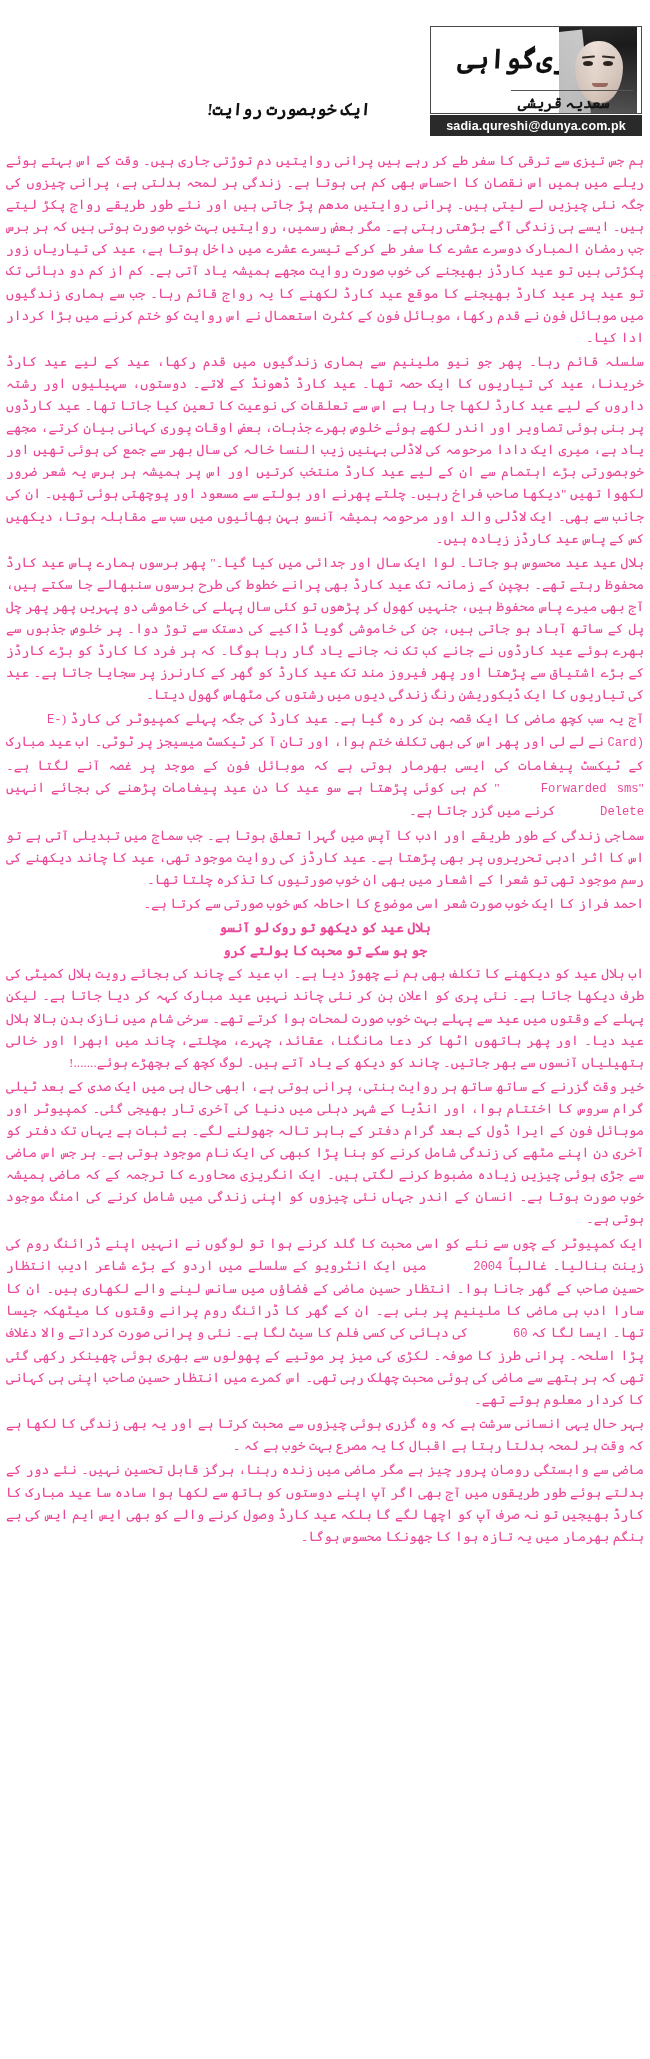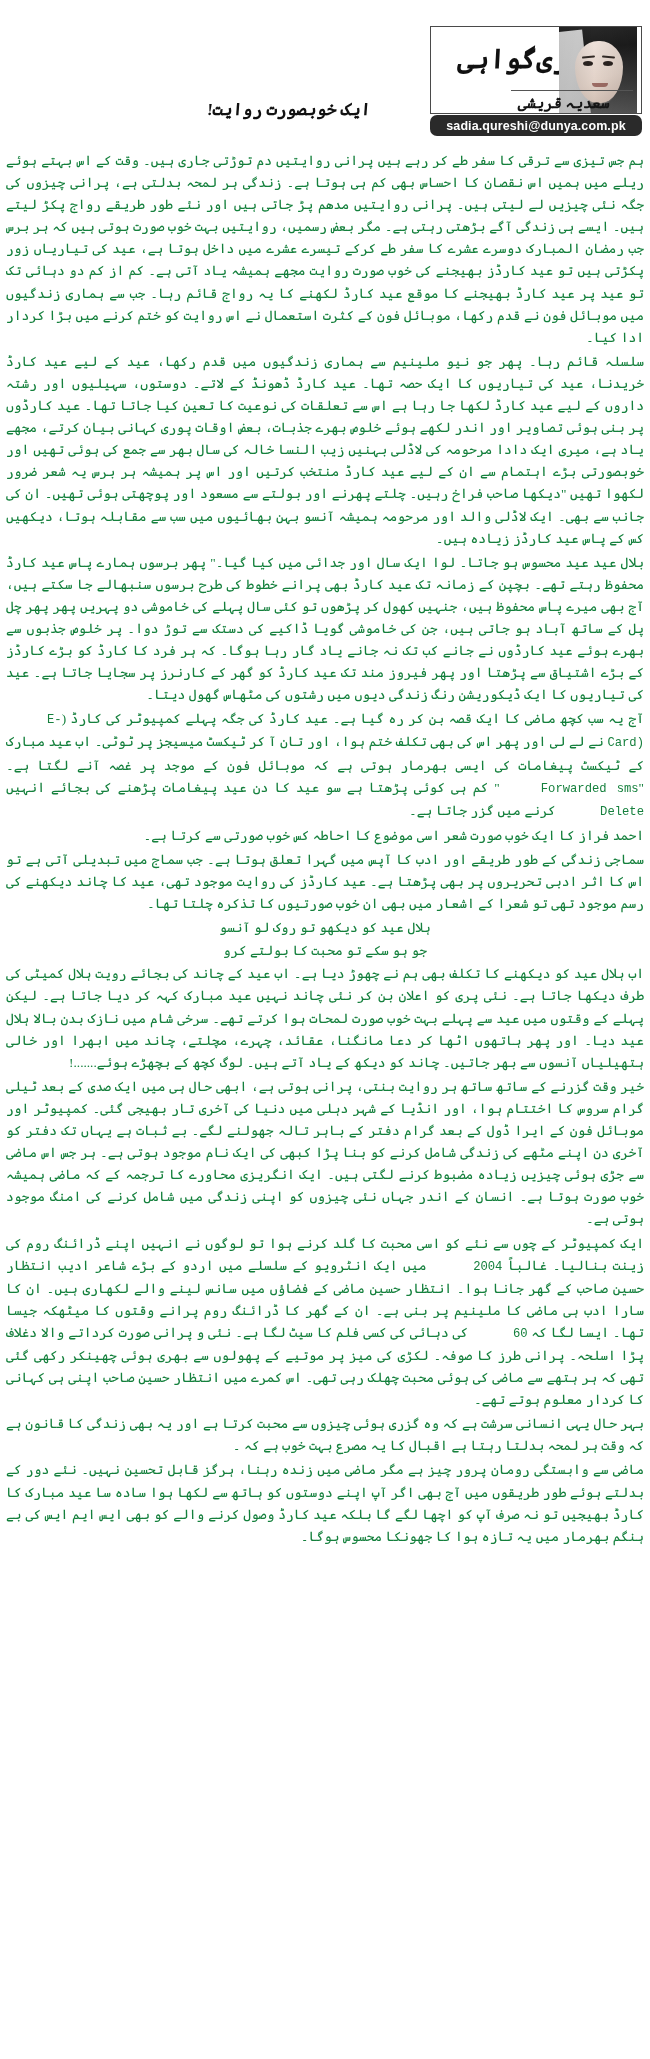--- a/index.html
+++ b/index.html
@@ -164,21 +164,20 @@
     color: #ffffff;
     font-family: "Liberation Sans", sans-serif;
     font-size: 12.5px;
     font-weight: bold;
     letter-spacing: .1px;
     display: flex;
     align-items: center;
     justify-content: center;
     direction: ltr;
     box-sizing: border-box;
-    border-radius: 7px;
   }
 
   
   .headline {
     position: absolute;
     top: 88px;
     right: 236px;
     width: 250px;
     text-align: center;
     font-size: 17px;
@@ -199,28 +198,29 @@
     box-sizing: border-box;
   }
   .article p {
     margin: 0 0 2px 0;
     text-align: justify;
     text-align-last: right;
     direction: rtl;
     font-size: 13.3px;
     line-height: 22.1px;
     font-family: "Liberation Serif", "DejaVu Serif", serif;
-    color: #15803d;
+    color: #ec4899;
     word-spacing: 0.2px;
     hyphens: none;
   }
   .article p.verse {
     text-align: center;
     text-align-last: center;
     margin: 1px 0 1px 0;
+    font-weight: bold;
   }
   .ltr {
     direction: ltr;
     unicode-bidi: isolate;
     font-family: Liberation Mono, monospace;
     font-size: 12.2px;
     padding-left: 41px;
   }
 </style>
 </head>
@@ -258,24 +258,24 @@
 
       <div class="emailbar">sadia.qureshi@dunya.com.pk</div>
     </div>
   </div>
 
   <div class="article">
       <p class="">ہم جس تیزی سے ترقی کا سفر طے کر رہے ہیں پرانی روایتیں دم توڑتی جاری ہیں۔ وقت کے اس بہتے ہوئے ریلے میں ہمیں اس نقصان کا احساس بھی کم ہی ہوتا ہے۔ زندگی ہر لمحہ بدلتی ہے، پرانی چیزوں کی جگہ نئی چیزیں لے لیتی ہیں۔ پرانی روایتیں مدھم پڑ جاتی ہیں اور نئے طور طریقے رواج پکڑ لیتے ہیں۔ ایسے ہی زندگی آگے بڑھتی رہتی ہے۔ مگر بعض رسمیں، روایتیں بہت خوب صورت ہوتی ہیں کہ ہر برس جب رمضان المبارک دوسرے عشرے کا سفر طے کرکے تیسرے عشرے میں داخل ہوتا ہے، عید کی تیاریاں زور پکڑتی ہیں تو عید کارڈز بھیجنے کی خوب صورت روایت مجھے ہمیشہ یاد آتی ہے۔ کم از کم دو دہائی تک تو عید پر عید کارڈ بھیجنے کا موقع عید کارڈ لکھنے کا یہ رواج قائم رہا۔ جب سے ہماری زندگیوں میں موبائل فون نے قدم رکھا، موبائل فون کے کثرت استعمال نے اس روایت کو ختم کرنے میں بڑا کردار ادا کیا۔</p>
       <p class="">سلسلہ قائم رہا۔ پھر جو نیو ملینیم سے ہماری زندگیوں میں قدم رکھا، عید کے لیے عید کارڈ خریدنا، عید کی تیاریوں کا ایک حصہ تھا۔ عید کارڈ ڈھونڈ کے لاتے۔ دوستوں، سہیلیوں اور رشتہ داروں کے لیے عید کارڈ لکھا جا رہا ہے اس سے تعلقات کی نوعیت کا تعین کیا جاتا تھا۔ عید کارڈوں پر بنی ہوئی تصاویر اور اندر لکھے ہوئے خلوص بھرے جذبات، بعض اوقات پوری کہانی بیان کرتے، مجھے یاد ہے، میری ایک دادا مرحومہ کی لاڈلی بہنیں زیب النسا خالہ کی سال بھر سے جمع کی ہوئی تھیں اور خوبصورتی بڑے اہتمام سے ان کے لیے عید کارڈ منتخب کرتیں اور اس پر ہمیشہ ہر برس یہ شعر ضرور لکھوا تھیں "دیکھا صاحب فراخ رہیں۔ چلتے پھرنے اور بولتے سے مسعود اور پوچھتی ہوئی تھیں۔ ان کی جانب سے بھی۔ ایک لاڈلی والد اور مرحومہ ہمیشہ آنسو بہن بھائیوں میں سب سے مقابلہ ہوتا، دیکھیں کس کے پاس عید کارڈز زیادہ ہیں۔</p>
       <p class="">بلال عید عید محسوس ہو جاتا۔ لوا ایک سال اور جدائی میں کیا گیا۔" پھر برسوں ہمارے پاس عید کارڈ محفوظ رہتے تھے۔ بچپن کے زمانہ تک عید کارڈ بھی پرانے خطوط کی طرح برسوں سنبھالے جا سکتے ہیں، آج بھی میرے پاس محفوظ ہیں، جنہیں کھول کر پڑھوں تو کئی سال پہلے کی خاموشی دو پہریں پھر پھر چل پل کے ساتھ آباد ہو جاتی ہیں، جن کی خاموشی گویا ڈاکیے کی دستک سے توڑ دوا۔ پر خلوص جذبوں سے بھرے ہوئے عید کارڈوں نے جانے کب تک نہ جانے یاد گار رہا ہوگا۔ کہ ہر فرد کا کارڈ کو بڑے کارڈز کے بڑے اشتیاق سے پڑھتا اور پھر فیروز مند تک عید کارڈ کو گھر کے کارنرز پر سجایا جاتا ہے۔ عید کی تیاریوں کا ایک ڈیکوریشن رنگ زندگی دیوں میں رشتوں کی مٹھاس گھول دیتا۔</p>
       <p class="">آج یہ سب کچھ ماضی کا ایک قصہ بن کر رہ گیا ہے۔ عید کارڈ کی جگہ پہلے کمپیوٹر کی کارڈ (<span class="ltr">E-Card)</span> نے لے لی اور پھر اس کی بھی تکلف ختم ہوا، اور تان آ کر ٹیکسٹ میسیجز پر ٹوٹی۔ اب عید مبارک کے ٹیکسٹ پیغامات کی ایسی بھرمار ہوتی ہے کہ موبائل فون کے موجد پر غصہ آنے لگتا ہے۔ "<span class="ltr">Forwarded sms</span>" کم ہی کوئی پڑھتا ہے سو عید کا دن عید پیغامات پڑھنے کی بجائے انہیں <span class="ltr">Delete</span> کرنے میں گزر جاتا ہے۔</p>
+      <p class="">سماجی زندگی کے طور طریقے اور ادب کا آپس میں گہرا تعلق ہوتا ہے۔ جب سماج میں تبدیلی آتی ہے تو اس کا اثر ادبی تحریروں پر بھی پڑھتا ہے۔ عید کارڈز کی روایت موجود تھی، عید کا چاند دیکھنے کی رسم موجود تھی تو شعرا کے اشعار میں بھی ان خوب صورتیوں کا تذکرہ چلتا تھا۔</p>
       <p class="">احمد فراز کا ایک خوب صورت شعر اسی موضوع کا احاطہ کس خوب صورتی سے کرتا ہے۔</p>
-      <p class="">سماجی زندگی کے طور طریقے اور ادب کا آپس میں گہرا تعلق ہوتا ہے۔ جب سماج میں تبدیلی آتی ہے تو اس کا اثر ادبی تحریروں پر بھی پڑھتا ہے۔ عید کارڈز کی روایت موجود تھی، عید کا چاند دیکھنے کی رسم موجود تھی تو شعرا کے اشعار میں بھی ان خوب صورتیوں کا تذکرہ چلتا تھا۔</p>
       <p class="verse">ہلال عید کو دیکھو تو روک لو آنسو</p>
       <p class="verse">جو ہو سکے تو محبت کا بولتے کرو</p>
       <p class="">اب ہلال عید کو دیکھنے کا تکلف بھی ہم نے چھوڑ دیا ہے۔ اب عید کے چاند کی بجائے رویت ہلال کمیٹی کی طرف دیکھا جاتا ہے۔ نئی پری کو اعلان بن کر نئی چاند نہیں عید مبارک کہہ کر دیا جاتا ہے۔ لیکن پہلے کے وقتوں میں عید سے پہلے بہت خوب صورت لمحات ہوا کرتے تھے۔ سرخی شام میں نازک بدن بالا ہلال عید دیا۔ اور پھر ہاتھوں اٹھا کر دعا مانگنا، عقائد، چہرے، مچلتے، چاند میں ابھرا اور خالی ہتھیلیاں آنسوں سے بھر جاتیں۔ چاند کو دیکھ کے یاد آتے ہیں۔ لوگ کچھ کے بچھڑے ہوئے.......!</p>
       <p class="">خیر وقت گزرنے کے ساتھ ساتھ ہر روایت بنتی، پرانی ہوتی ہے، ابھی حال ہی میں ایک صدی کے بعد ٹیلی گرام سروس کا اختتام ہوا، اور انڈیا کے شہر دہلی میں دنیا کی آخری تار بھیجی گئی۔ کمپیوٹر اور موبائل فون کے ایرا ڈول کے بعد گرام دفتر کے باہر تالہ جھولنے لگے۔ بے ثبات ہے یہاں تک دفتر کو آخری دن اپنے مٹھے کی زندگی شامل کرنے کو بنا پڑا کبھی کی ایک نام موجود ہوتی ہے۔ ہر جس اس ماضی سے جڑی ہوئی چیزیں زیادہ مضبوط کرنے لگتی ہیں۔ ایک انگریزی محاورے کا ترجمہ کے کہ ماضی ہمیشہ خوب صورت ہوتا ہے۔ انسان کے اندر جہاں نئی چیزوں کو اپنی زندگی میں شامل کرنے کی امنگ موجود ہوتی ہے۔</p>
       <p class="">ایک کمپیوٹر کے چوں سے نئے کو اسی محبت کا گلد کرنے ہوا تو لوگوں نے انہیں اپنے ڈرائنگ روم کی زینت بنالیا۔ غالباً <span class="ltr">2004</span> میں ایک انٹرویو کے سلسلے میں اردو کے بڑے شاعر ادیب انتظار حسین صاحب کے گھر جانا ہوا۔ انتظار حسین ماضی کے فضاؤں میں سانس لینے والے لکھاری ہیں۔ ان کا سارا ادب ہی ماضی کا ملینیم پر بنی ہے۔ ان کے گھر کا ڈرائنگ روم پرانے وقتوں کا میٹھکہ جیسا تھا۔ ایسا لگا کہ <span class="ltr">60</span> کی دہائی کی کسی فلم کا سیٹ لگا ہے۔ نئی و پرانی صورت کرداتے والا دغلاف پڑا اسلحہ۔ پرانی طرز کا صوفہ۔ لکڑی کی میز پر موتیے کے پھولوں سے بھری ہوئی چھینکر رکھی گئی تھی کہ ہر ہتھے سے ماضی کی ہوئی محبت چھلک رہی تھی۔ اس کمرے میں انتظار حسین صاحب اپنی ہی کہانی کا کردار معلوم ہوتے تھے۔</p>
-      <p class="">بہر حال یہی انسانی سرشت ہے کہ وہ گزری ہوئی چیزوں سے محبت کرتا ہے اور یہ بھی زندگی کا قانون ہے کہ وقت ہر لمحہ بدلتا رہتا ہے اقبال کا یہ مصرع بہت خوب ہے کہ ۔</p>
+      <p class="">بہر حال یہی انسانی سرشت ہے کہ وہ گزری ہوئی چیزوں سے محبت کرتا ہے اور یہ بھی زندگی کا لکھا ہے کہ وقت ہر لمحہ بدلتا رہتا ہے اقبال کا یہ مصرع بہت خوب ہے کہ ۔</p>
       <p class="">ماضی سے وابستگی رومان پرور چیز ہے مگر ماضی میں زندہ رہنا، ہرگز قابل تحسین نہیں۔ نئے دور کے بدلتے ہوئے طور طریقوں میں آج بھی اگر آپ اپنے دوستوں کو ہاتھ سے لکھا ہوا سادہ سا عید مبارک کا کارڈ بھیجیں تو نہ صرف آپ کو اچھا لگے گا بلکہ عید کارڈ وصول کرنے والے کو بھی ایس ایم ایس کی بے ہنگم بھرمار میں یہ تازہ ہوا کا جھونکا محسوس ہوگا۔</p>
     </div>
 
 </div>
 
 </body></html>

